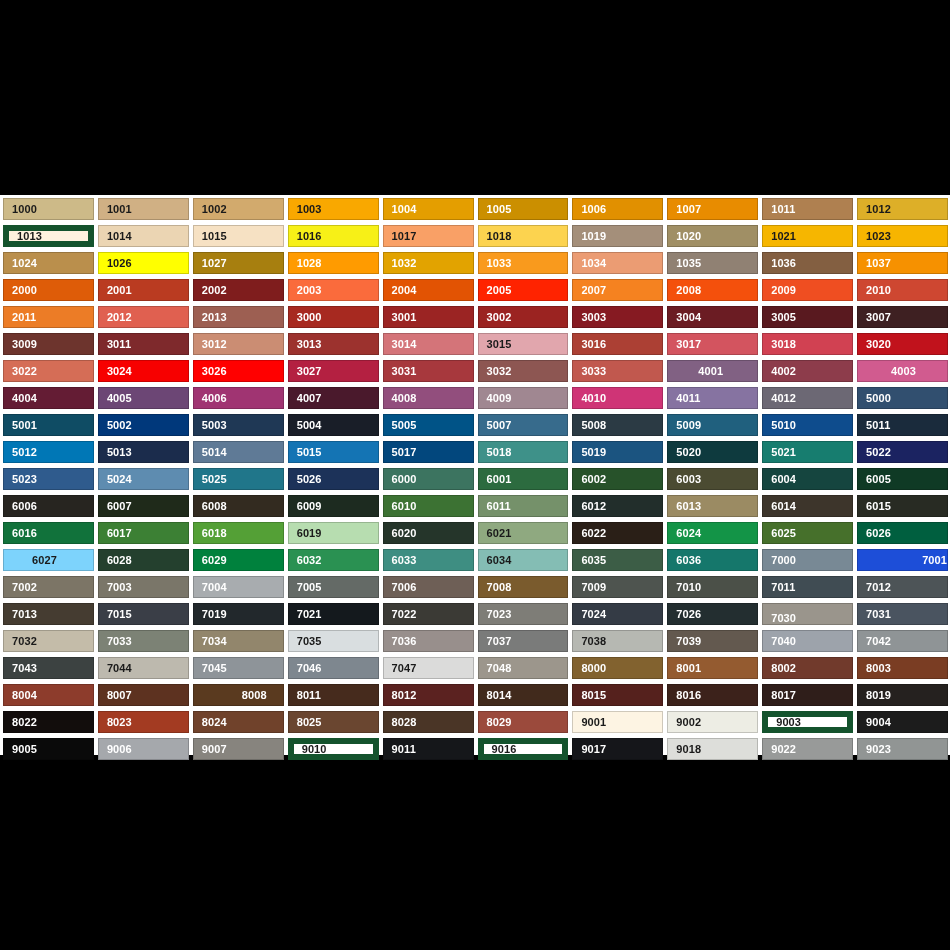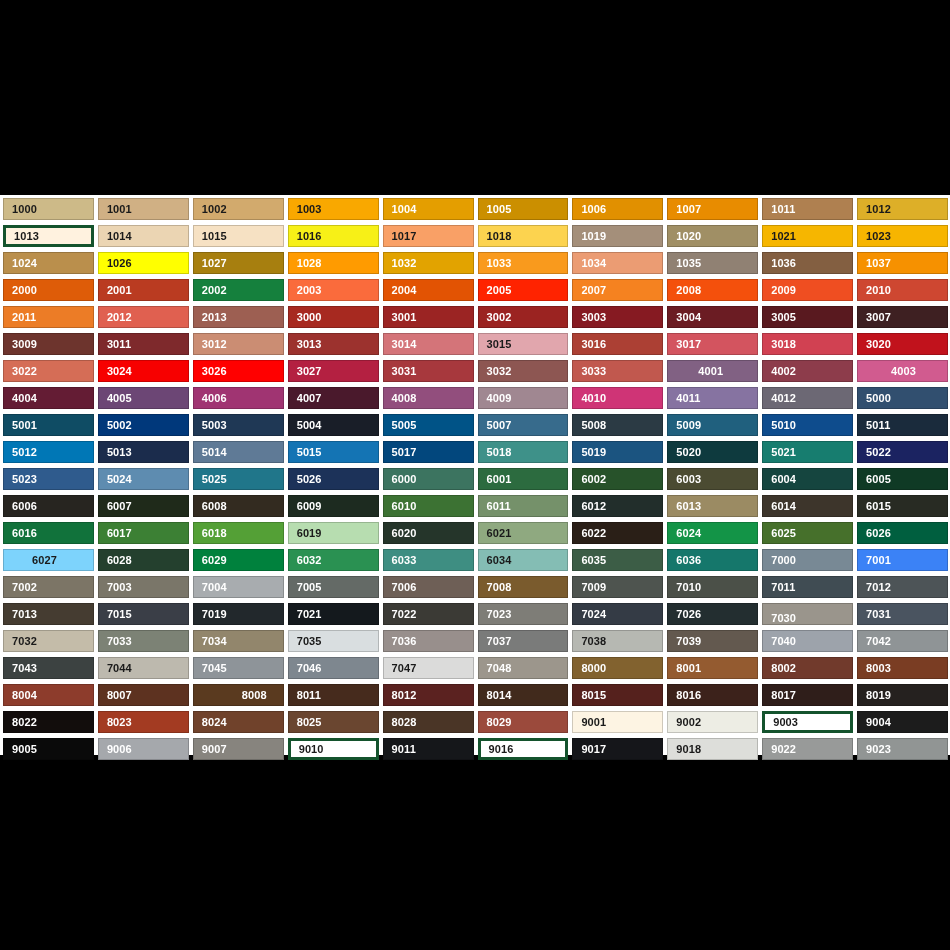--- a/index.html
+++ b/index.html
@@ -49,21 +49,21 @@
   .swatch .code {
     font-size: 11px;
     font-weight: bold;
     padding-left: 8px;
     letter-spacing: 0.1px;
     line-height: 1;
     white-space: nowrap;
   }
   .swatch.light-text .code { color: #ffffff; }
   .swatch.dark-text  .code { color: #1a1a1a; }
-  .swatch.outlined { border: 3px solid #14532d; }
+  .swatch.outlined { border: 6px solid #14532d; }
 </style>
 </head>
 <body>
 
 <div id="page">
   <div id="chart-card">
     <div class="swatch-grid">
         <div class="swatch dark-text" style="background: rgb(205, 186, 136);">
           <span class="code">1000</span>
         </div>
@@ -153,21 +153,21 @@
         </div>
         <div class="swatch light-text" style="background: rgb(246, 145, 0);">
           <span class="code">1037</span>
         </div>
         <div class="swatch light-text" style="background: rgb(222, 92, 8);">
           <span class="code">2000</span>
         </div>
         <div class="swatch light-text" style="background: rgb(186, 59, 33);">
           <span class="code">2001</span>
         </div>
-        <div class="swatch light-text" style="background: #15803d;">
+        <div class="swatch light-text" style="background: #7f1d1d;">
           <span class="code">2002</span>
         </div>
         <div class="swatch light-text" style="background: rgb(250, 107, 60);">
           <span class="code">2003</span>
         </div>
         <div class="swatch light-text" style="background: rgb(226, 83, 3);">
           <span class="code">2004</span>
         </div>
         <div class="swatch light-text" style="background: rgb(255, 35, 0);">
           <span class="code">2005</span>
@@ -474,21 +474,21 @@
         </div>
         <div class="swatch light-text" style="background: rgb(60, 93, 70);">
           <span class="code">6035</span>
         </div>
         <div class="swatch light-text" style="background: rgb(21, 119, 107);">
           <span class="code">6036</span>
         </div>
         <div class="swatch light-text" style="background: rgb(120, 137, 149);">
           <span class="code">7000</span>
         </div>
-        <div class="swatch light-text" style="background: #3b82f6;">
+        <div class="swatch light-text" style="background: #1d4ed8; justify-content: flex-end;">
           <span class="code">7001</span>
         </div>
         <div class="swatch light-text" style="background: rgb(124, 117, 102);">
           <span class="code">7002</span>
         </div>
         <div class="swatch light-text" style="background: rgb(122, 118, 105);">
           <span class="code">7003</span>
         </div>
         <div class="swatch light-text" style="background: rgb(168, 172, 175);">
           <span class="code">7004</span>

